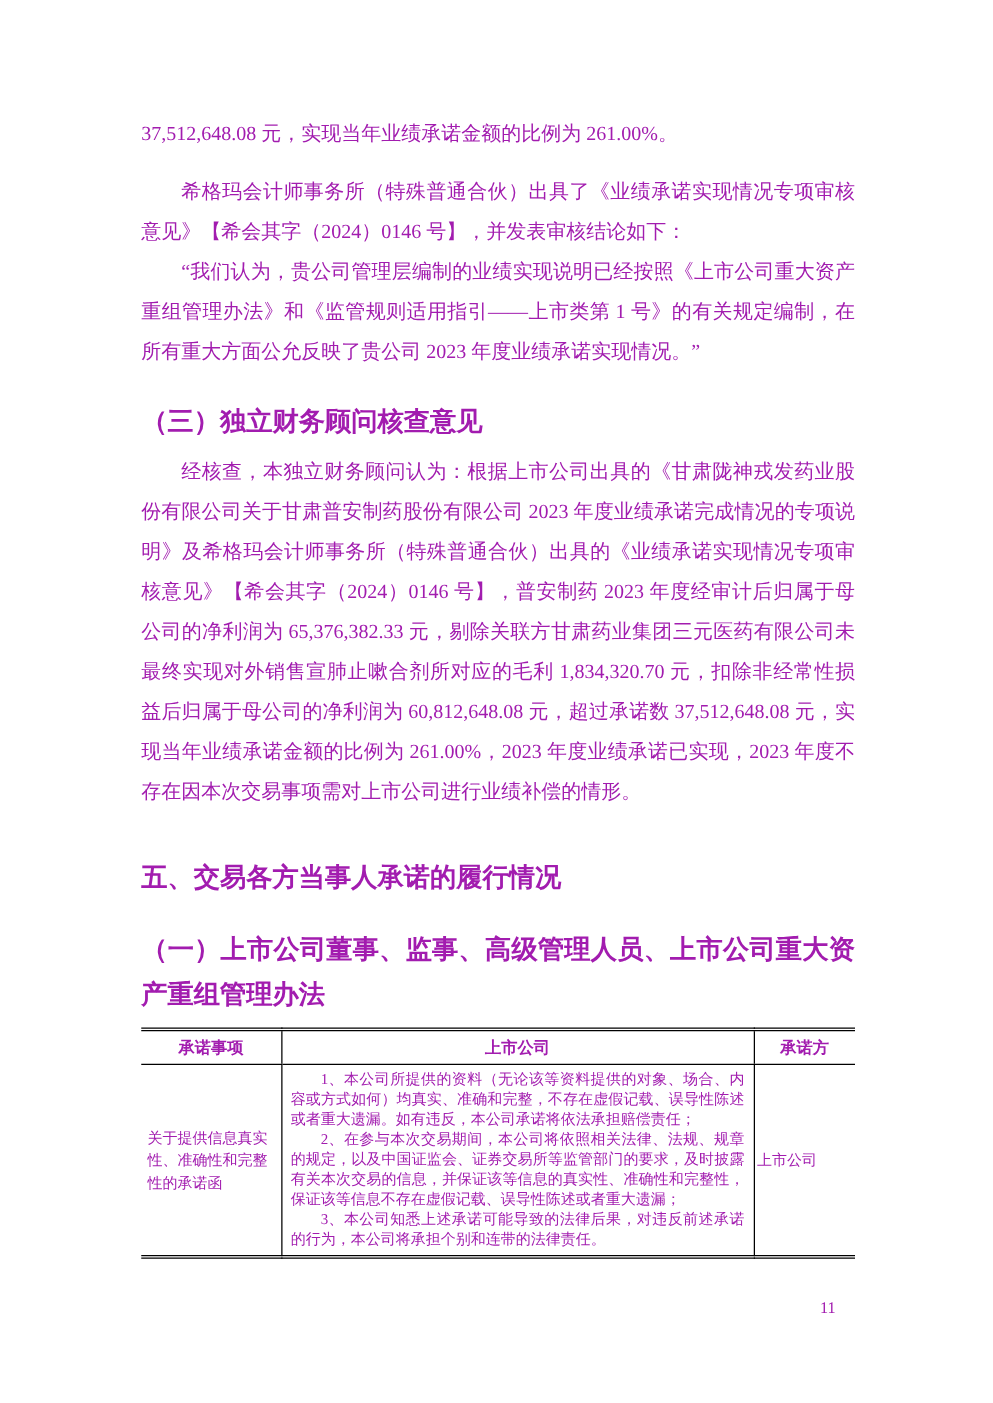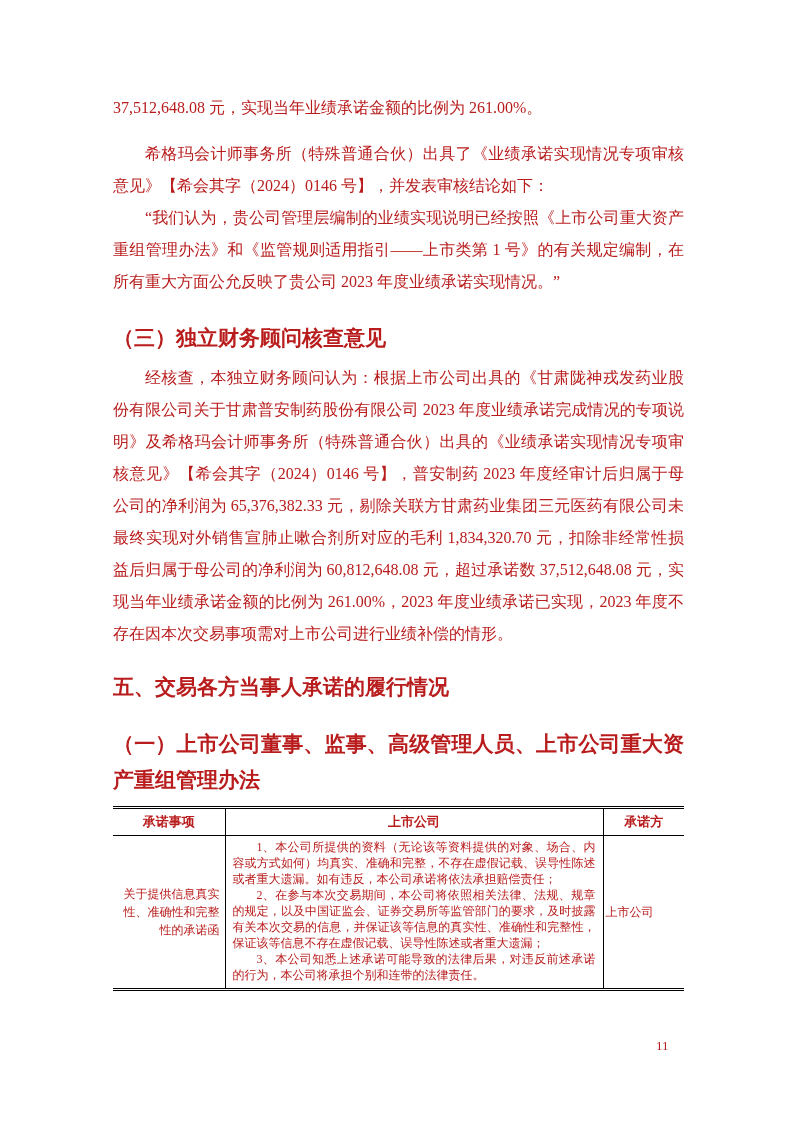--- a/index.html
+++ b/index.html
@@ -2,21 +2,21 @@
 <html lang="zh"><head>
 <meta charset="utf-8">
 <style>
   * { margin: 0; padding: 0; box-sizing: border-box; }
   html, body { background: #ffffff; }
   .page {
     position: relative;
     width: 794px;
     height: 1118px;
     background: #ffffff;
-    color: #b91c1c;
+    color: #a21caf;
     font-family: "Liberation Serif", "DejaVu Serif", serif;
     overflow: hidden;
   }
   .content {
     position: absolute;
     left: 113px;
     top: 0;
     width: 571px;
   }
   p.body-text {
@@ -30,21 +30,21 @@
   h2.doc-h2 {
     margin-top: 22px;
     font-family: "Liberation Sans", "DejaVu Sans", sans-serif;
     font-weight: bold;
     font-size: 21px;
     line-height: 36px;
     text-align: justify;
     text-align-last: left;
   }
   h1.doc-h1 {
-    margin-top: 20px;
+    margin-top: 36px;
     font-family: "Liberation Sans", "DejaVu Sans", sans-serif;
     font-weight: bold;
     font-size: 21px;
     line-height: 34px;
   }
   .sec2-para { margin-top: 14px; }
   .sec3-head { margin-top: 12px; }
   .sec3-para { margin-top: 6px; }
   .sub1-head { margin-top: 18px; line-height: 42px; }
   table.commitments {
@@ -59,21 +59,21 @@
   table.commitments th {
     border-bottom: 1px solid #000;
     font-weight: bold;
     font-size: 13px;
     padding: 4px 2px;
     text-align: center;
     margin-top: 12px;
   }
   table.commitments td { vertical-align: middle; }
   td.cell-item {
-    text-align: right;
+    text-align: left;
     padding: 4px 5px;
     line-height: 18px;
   }
   td.cell-content { padding: 3px 7px 5px 7px; }
   td.cell-content p {
     text-indent: 2em;
     line-height: 16px;
     text-align: justify;
     text-align-last: left;
   }

